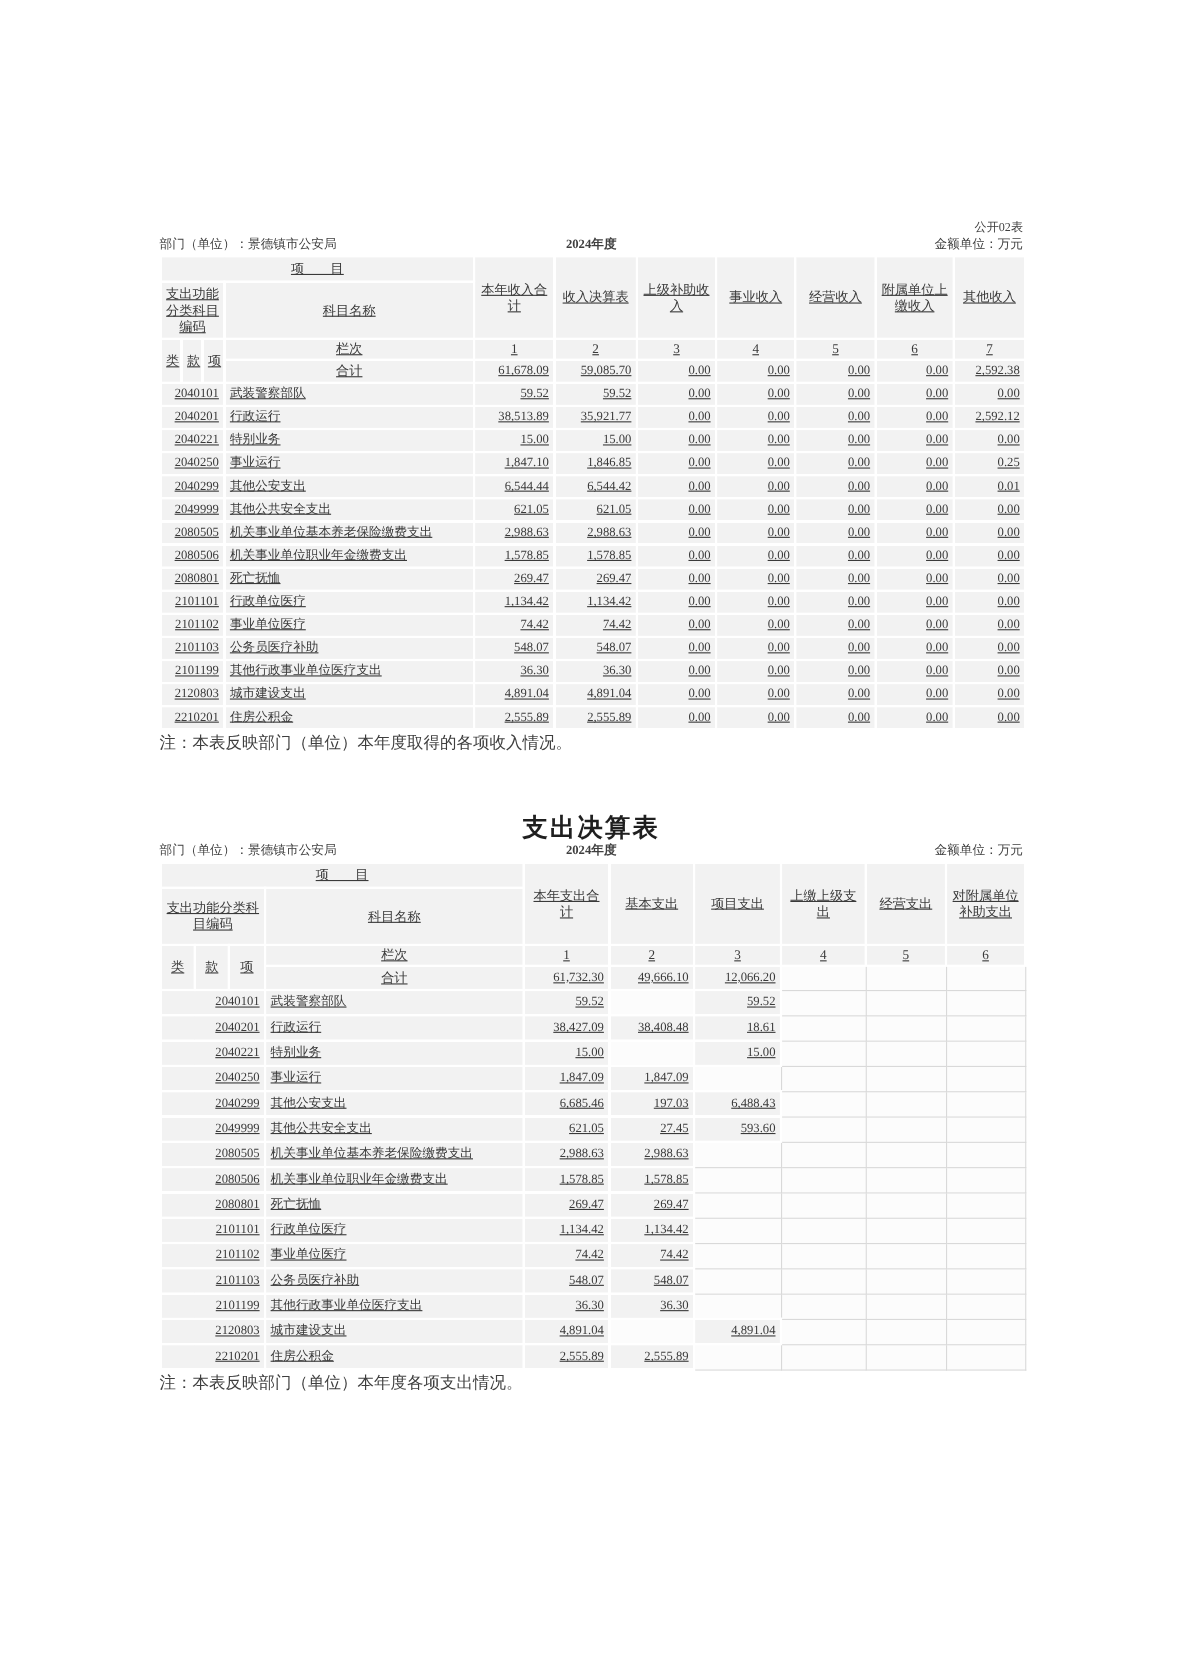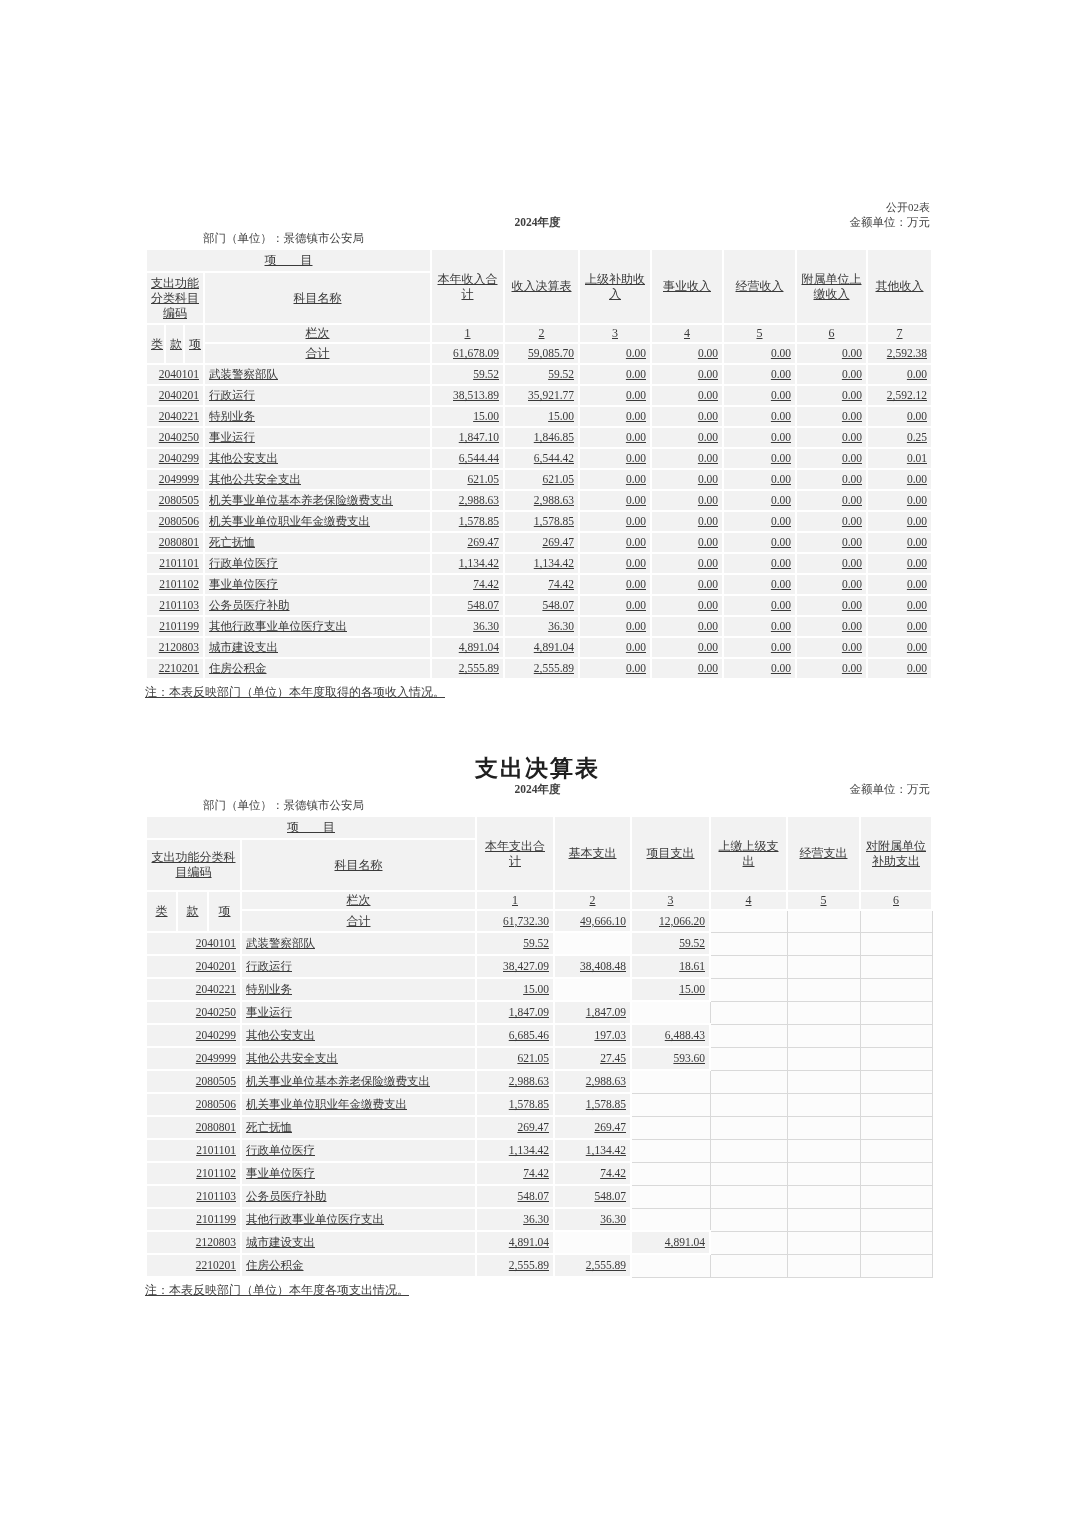--- a/index.html
+++ b/index.html
@@ -12,21 +12,21 @@
   }
   .content{padding:188px 144px 0 145px;}
   .tbl-title{
     margin:0;text-align:center;
     font-family:"Liberation Sans","DejaVu Sans",sans-serif;
     font-weight:bold;font-size:23px;line-height:25px;color:#1f1f1f;
     letter-spacing:2px;
   }
   .pub-label{margin-top:12px;text-align:right;font-size:11px;line-height:14px;color:#3f3f3f;}
   .meta-row{display:flex;margin:1px 0 2px 0;font-size:11.5px;line-height:15px;color:#3f3f3f;}
-  .meta-left{flex:1.2;text-align:center;margin-top:16px;}
+  .meta-left{flex:1.2;text-align:left;}
   .meta-center{flex:1;text-align:center;font-weight:bold;}
   .meta-right{flex:1.2;text-align:right;}
 
   table.fin{
     border-collapse:collapse;table-layout:fixed;width:786px;
     font-size:11.5px;color:#3a3a3a;text-decoration:underline;
   }
   table.fin td{
     border:2px solid #ffffff;background:#f2f2f2;
     padding:1px 4px;overflow:hidden;vertical-align:middle;
@@ -43,21 +43,21 @@
   .t1 tr.r-rank{height:17px;}
   .t1 tr.r-total{height:21px;}
   .t1 tbody tr{height:21px;}
 
   .t2 tr.r-item{height:23px;}
   .t2 tr.r-head{height:52px;}
   .t2 tr.r-rank{height:19px;}
   .t2 tr.r-total{height:22px;}
   .t2 tbody tr{height:23px;}
 
-  .note{margin-top:5px;font-size:12px;line-height:15px;color:#3f3f3f;text-decoration:underline;}
+  .note{margin-top:5px;font-size:15px;line-height:15px;color:#3f3f3f;}
   .section-expenditure{margin-top:56px;}
 </style>
 </head>
 <body>
 
 <div class="page">
   <div class="content">
 
     <section>
       <div class="pub-label">公开02表</div>

